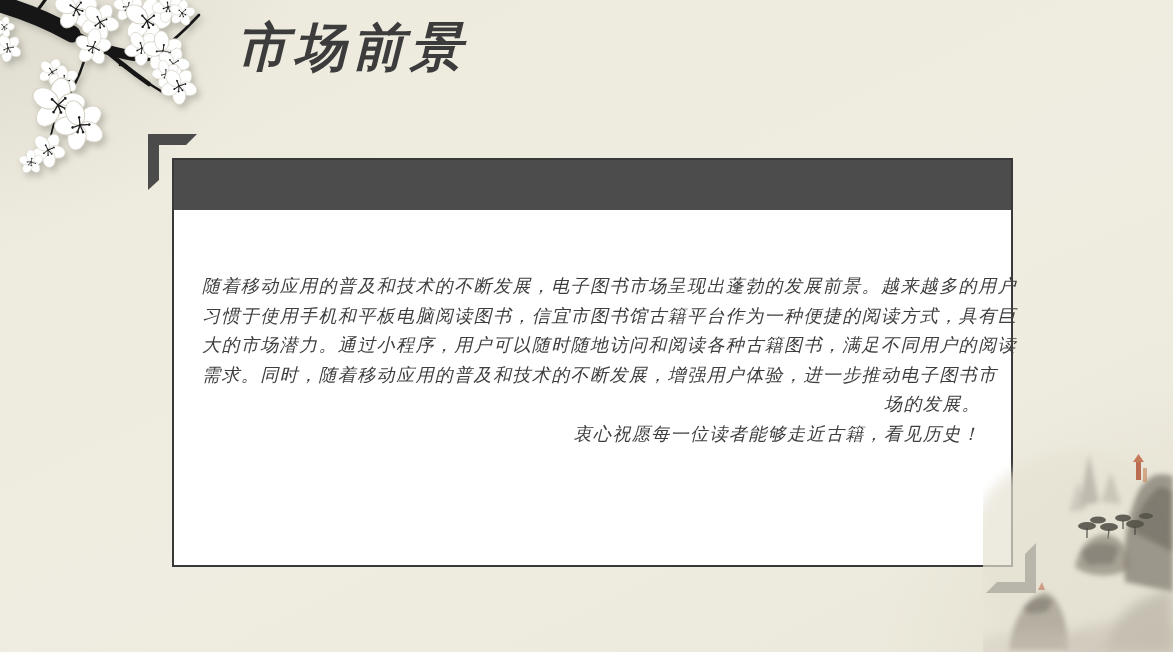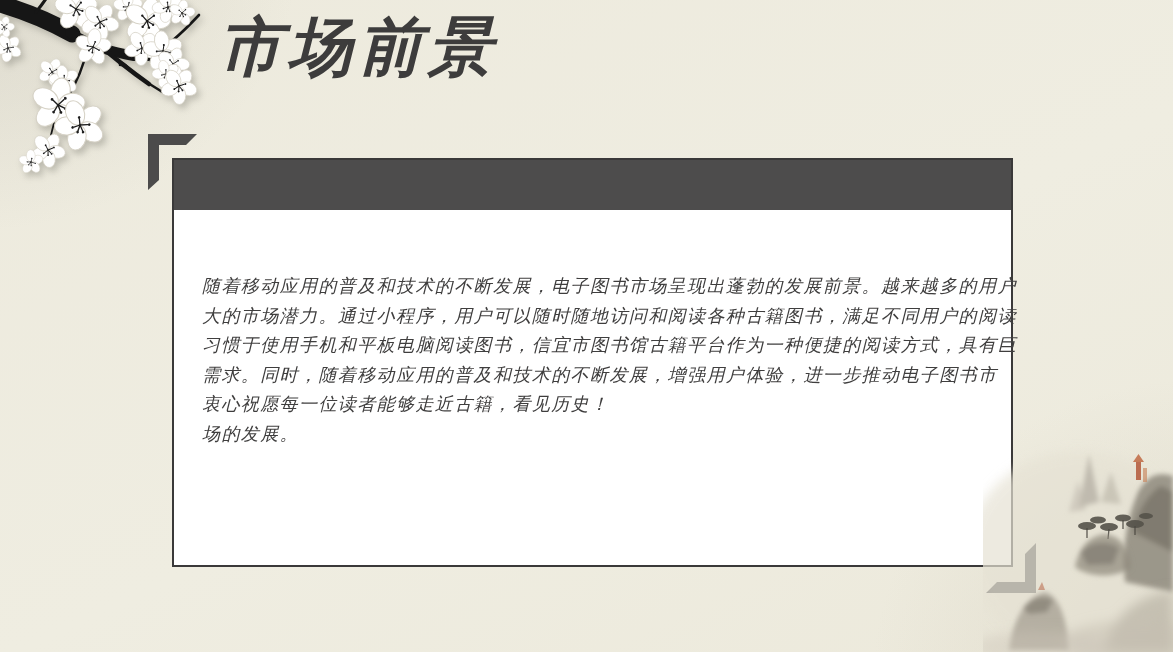--- a/index.html
+++ b/index.html
@@ -16,22 +16,22 @@
 
   
   .plum{position:absolute;left:0;top:0;filter:drop-shadow(3px 4px 3px rgba(60,58,50,.25));}
   .mountains{position:absolute;right:0;bottom:0;}
   .bracket{position:absolute;}
   .bracket-tl{left:146px;top:132px;}
   .bracket-br{left:984px;top:541px;}
 
   
   .title{
-    position:absolute;left:218px;top:16px;
-    font-size:64px;line-height:64px;
+    position:absolute;left:236px;top:16px;
+    font-size:52px;line-height:64px;
     font-weight:bold;font-style:italic;
     letter-spacing:6px;
     color:#3d3c3c;
     margin:0;
   }
 
   
   .panel{
     position:absolute;left:172px;top:158px;
     width:841px;height:409px;
@@ -42,20 +42,21 @@
   .panel-header{
     width:100%;height:50px;
     background:#4d4c4c;
   }
   .panel-text{
     position:absolute;left:28px;right:30px;top:112px;
     color:#3f3e3e;
     font-size:18px;line-height:29.5px;
     font-style:italic;
     letter-spacing:1.4px;
+    text-align:right;
   }
   .panel-text .line{white-space:nowrap;}
 </style>
 </head>
 <body>
 
 <div class="stage">
 
   <svg class="plum" width="250" height="215" viewBox="0 0 250 215" aria-hidden="true">
     <defs>
@@ -135,25 +136,25 @@
   <h1 class="title">市场前景</h1>
 
   <svg class="bracket bracket-tl" width="54" height="62" viewBox="0 0 54 62" aria-hidden="true">
     <polygon points="2,2 51,2 40,13 13,13 13,48 2,58" fill="#4c4b4b"></polygon>
   </svg>
 
   <section class="panel">
     <div class="panel-header"></div>
     <div class="panel-text">
       <div class="line">随着移动应用的普及和技术的不断发展，电子图书市场呈现出蓬勃的发展前景。越来越多的用户</div>
+      <div class="line">习惯于使用手机和平板电脑阅读图书，信宜市图书馆古籍平台作为一种便捷的阅读方式，具有巨</div>
       <div class="line">大的市场潜力。通过小程序，用户可以随时随地访问和阅读各种古籍图书，满足不同用户的阅读</div>
-      <div class="line">习惯于使用手机和平板电脑阅读图书，信宜市图书馆古籍平台作为一种便捷的阅读方式，具有巨</div>
       <div class="line">需求。同时，随着移动应用的普及和技术的不断发展，增强用户体验，进一步推动电子图书市</div>
+      <div class="line">场的发展。</div>
       <div class="line">衷心祝愿每一位读者能够走近古籍，看见历史！</div>
-      <div class="line">场的发展。</div>
     </div>
   </section>
 
   <svg class="bracket bracket-br" width="54" height="55" viewBox="0 0 54 55" aria-hidden="true">
     <polygon points="52,2 52,52 2,52 13,41 41,41 41,13" fill="#4c4b4b"></polygon>
   </svg>
 
   <svg class="mountains" width="190" height="220" viewBox="0 0 190 220" aria-hidden="true">
     <defs>
       <filter id="soft" x="-40%" y="-40%" width="180%" height="180%">

